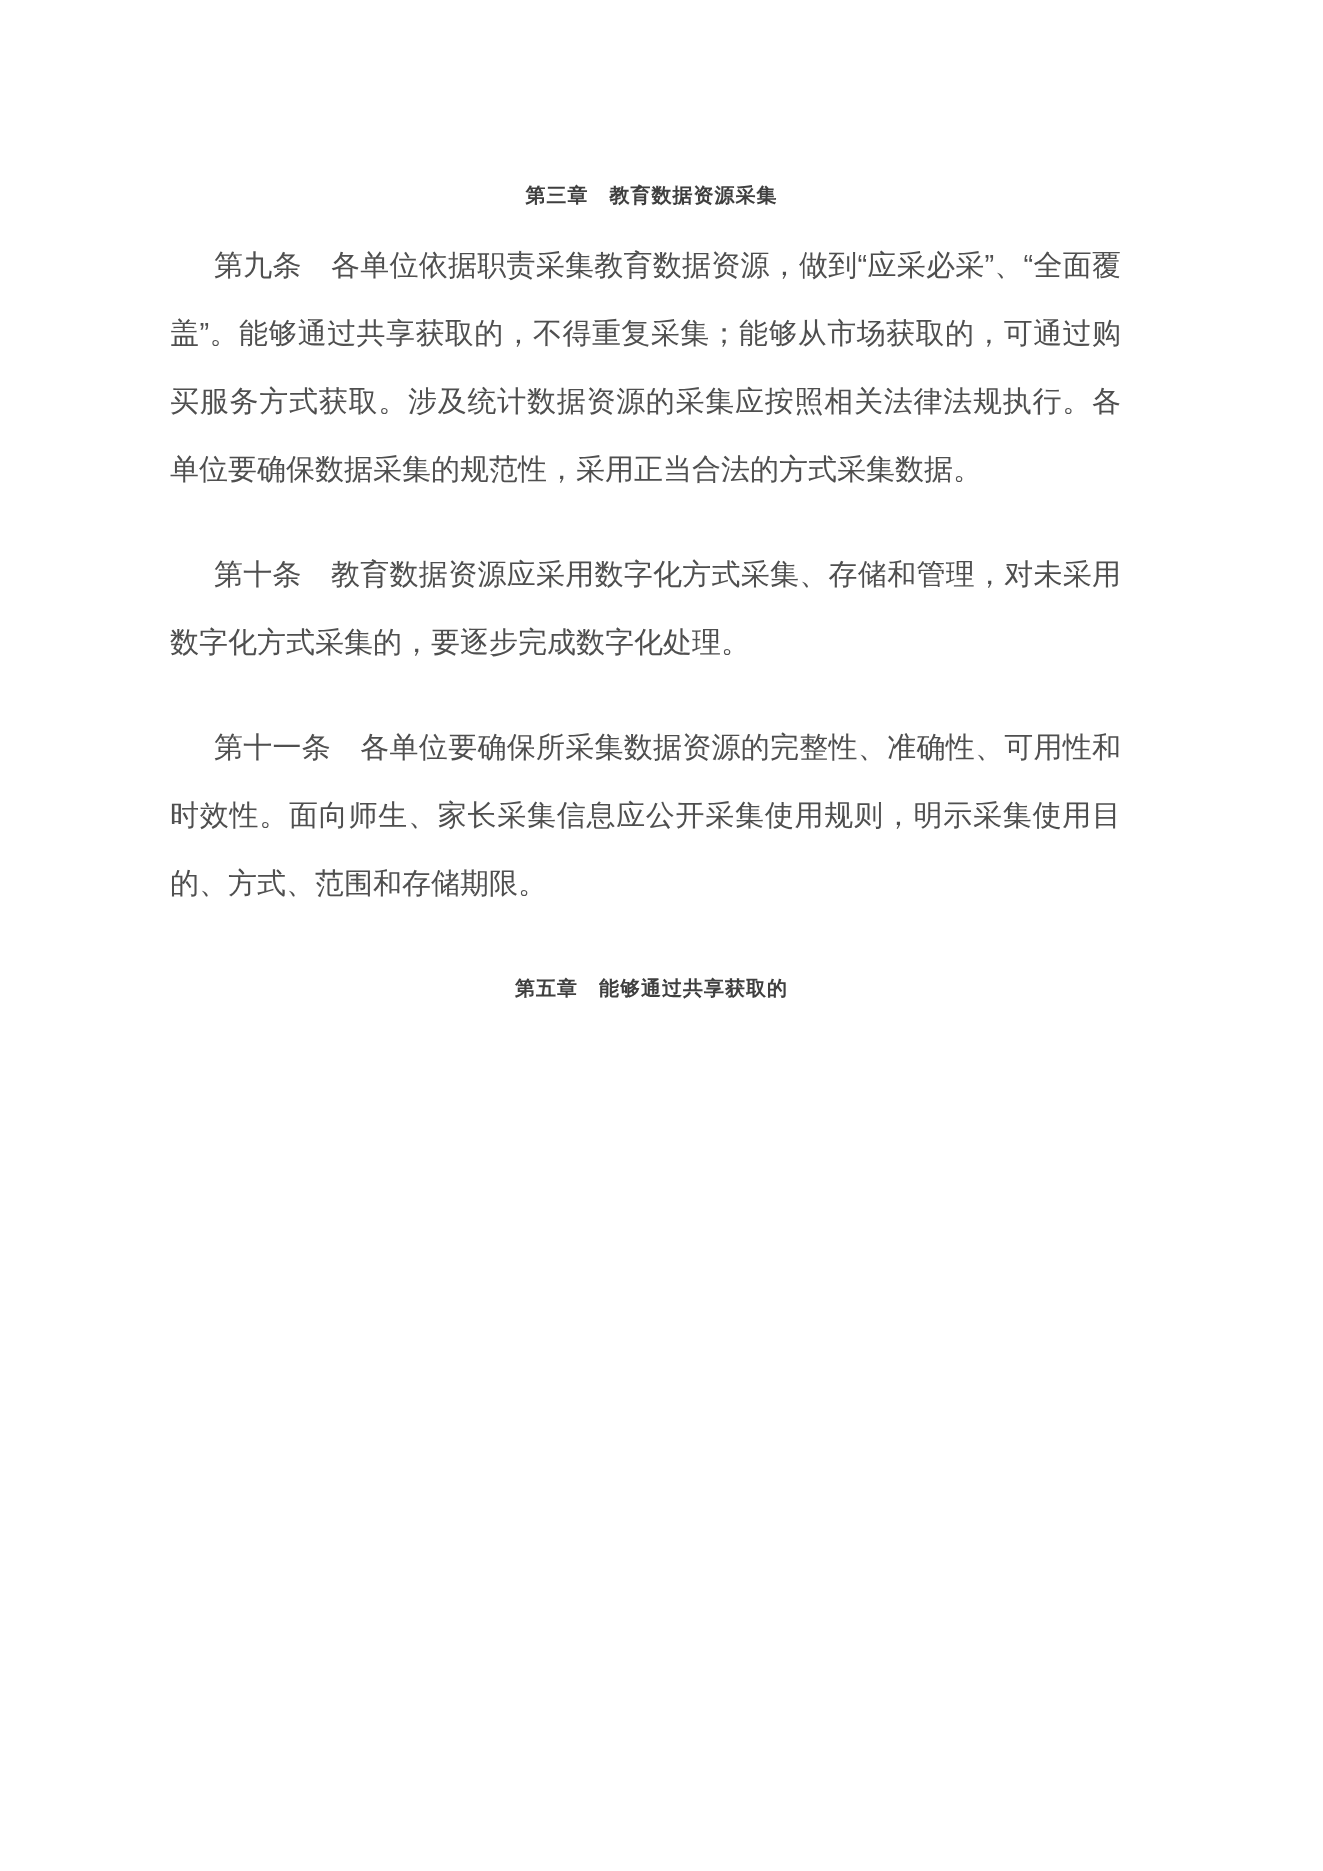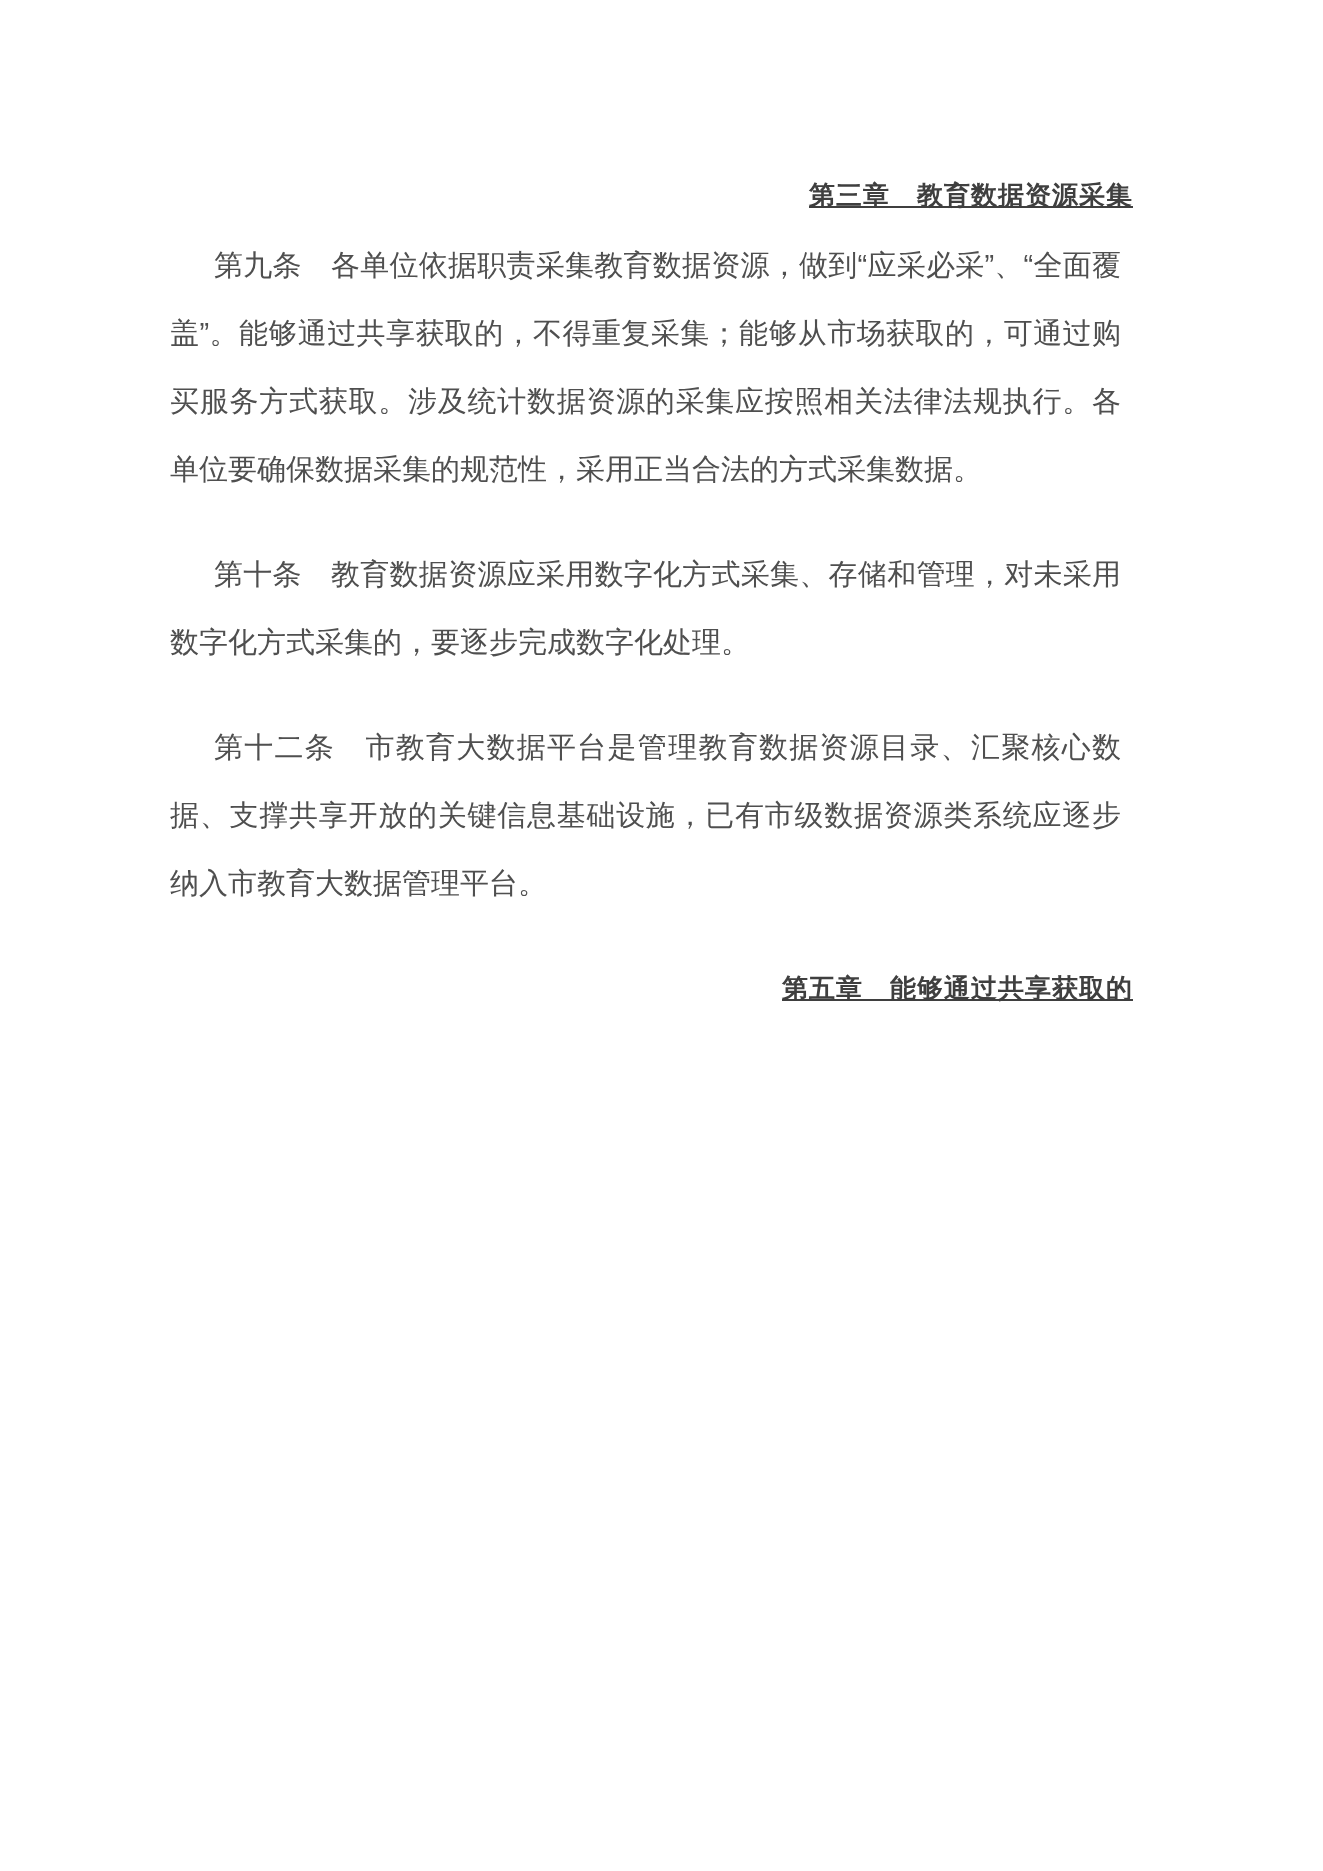--- a/index.html
+++ b/index.html
@@ -14,28 +14,27 @@
     margin: 0 auto;
     background: #ffffff;
     box-sizing: border-box;
     padding: 161px 190px 0 170px;
     font-family: "Liberation Sans", "DejaVu Sans", sans-serif;
     font-size: 29px;
     color: #4f4f4f;
     overflow: hidden;
   }
   .chapter-heading {
-    font-size: 26px;
+    font-size: 20px;
     font-weight: 700;
     color: #3f3f3f;
-    text-align: right;
+    text-align: center;
     line-height: 68px;
     margin: 0 0 2px 0;
     letter-spacing: 1px;
-    text-decoration: underline;
   }
   .article-paragraph {
     line-height: 68px;
     margin: 0 12px 37px 0;
     text-align: justify;
     text-justify: inter-ideograph;
     text-indent: 44px;
     word-break: break-all;
   }
 </style>
@@ -43,20 +42,20 @@
 <body>
 
 <div class="page">
 
   <h2 class="chapter-heading">第三章　教育数据资源采集</h2>
 
   <p class="article-paragraph">第九条　各单位依据职责采集教育数据资源，做到“应采必采”、“全面覆盖”。能够通过共享获取的，不得重复采集；能够从市场获取的，可通过购买服务方式获取。涉及统计数据资源的采集应按照相关法律法规执行。各单位要确保数据采集的规范性，采用正当合法的方式采集数据。</p>
 
   <p class="article-paragraph">第十条　教育数据资源应采用数字化方式采集、存储和管理，对未采用数字化方式采集的，要逐步完成数字化处理。</p>
 
+  <p class="article-paragraph">第十一条　各单位要确保所采集数据资源的完整性、准确性、可用性和时效性。面向师生、家长采集信息应公开采集使用规则，明示采集使用目的、方式、范围和存储期限。</p>
 
 
-  <p class="article-paragraph">第十二条　市教育大数据平台是管理教育数据资源目录、汇聚核心数据、支撑共享开放的关键信息基础设施，已有市级数据资源类系统应逐步纳入市教育大数据管理平台。</p>
 
 
   <h2 class="chapter-heading">第五章　能够通过共享获取的</h2>
 
 </div>
 
 </body></html>

